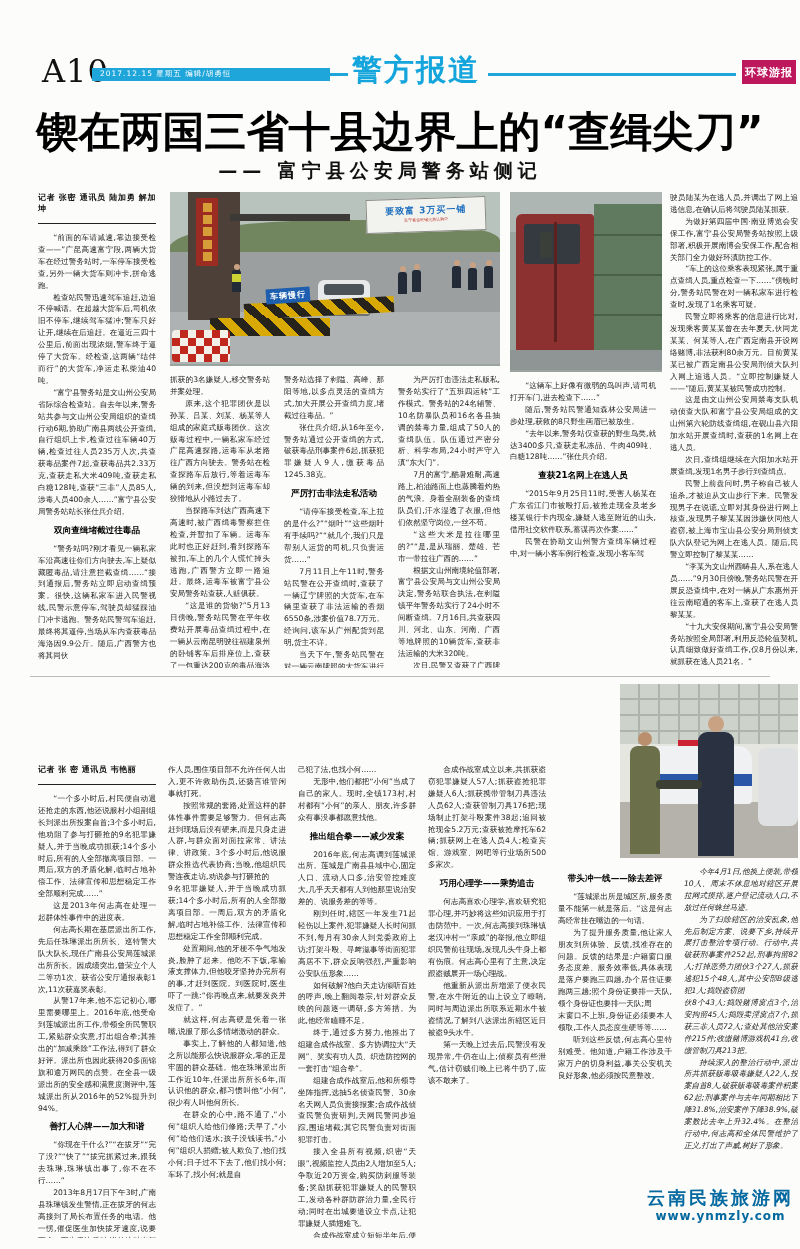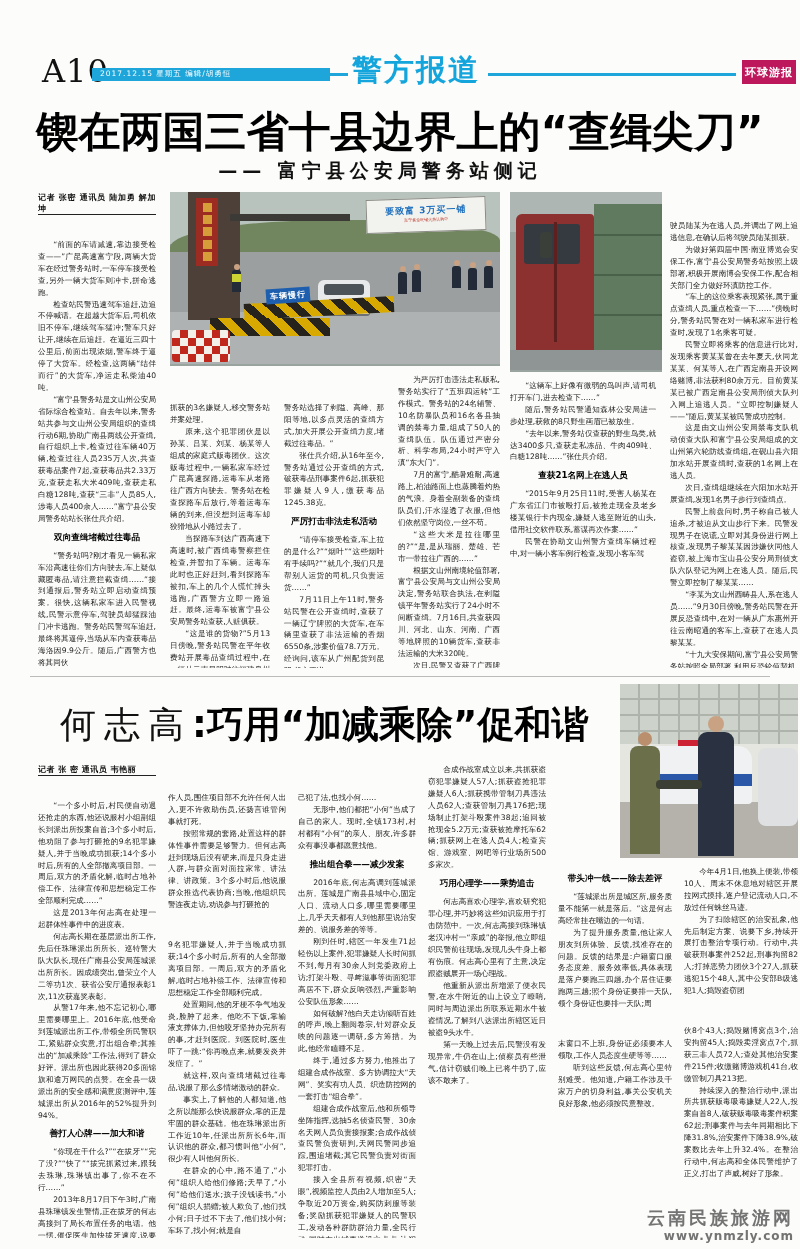--- a/index.html
+++ b/index.html
@@ -17,24 +17,24 @@
   .masthead{position:absolute;left:742px;top:8px;width:54px;height:24px;background:#be185d;color:#fff;
             font-size:11px;font-weight:900;display:flex;align-items:center;justify-content:center;letter-spacing:1px;}
   
   .a1-headline{position:absolute;left:0;top:104px;width:800px;text-align:center;
                font-size:42px;font-weight:900;color:#000;letter-spacing:0px;white-space:nowrap;}
   .a1-subheadline{position:absolute;left:0;top:158px;width:760px;text-align:center;
                   font-size:19px;font-weight:600;color:#111;letter-spacing:5px;}
   
   .col{position:absolute;overflow:hidden;text-align:justify;}
   .para{margin:0;font-size:7.6px;line-height:11.9px;text-indent:2em;color:#222;}
-  .para.cont{text-indent:0;margin-top:28px;}
+  .para.cont{text-indent:0;}
   .col-subhead{font-size:8.6px;font-weight:900;text-align:center;margin:7px 0 6px 0;color:#000;}
   .byline{font-size:8px;font-weight:900;color:#111;border-bottom:1.6px solid #222;
-          padding-bottom:0;margin-bottom:24px;letter-spacing:.5px;}
+          padding-bottom:9px;margin-bottom:8px;letter-spacing:.5px;}
   
   .photo{position:absolute;overflow:hidden;background:#9aa49f;}
   .ph1-sky{position:absolute;left:0;top:0;width:100%;height:52px;background:#b9c3bd;}
   .ph1-hill{position:absolute;left:0;top:28px;width:100%;height:34px;background:#71855f;border-radius:50% 40% 0 0/80% 60% 0 0;}
   .ph1-road{position:absolute;left:0;top:60px;width:100%;height:112px;background:#9b9fa0;}
   .ph1-road-wet{position:absolute;left:0;top:120px;width:100%;height:52px;background:#aeb2b2;}
   .ph1-pillar{position:absolute;left:18px;top:0;width:52px;height:128px;background:#4d4038;}
   .ph1-banner{position:absolute;left:26px;top:6px;width:22px;height:62px;background:#9c2b22;display:flex;flex-direction:column;align-items:center;justify-content:space-around;padding:3px 0;}
   .ph1-banner i{display:block;width:9px;height:9px;background:#e0b23c;opacity:.85;}
   .ph1-gantry{position:absolute;left:60px;top:22px;width:120px;height:7px;background:#3c3a36;}
@@ -75,21 +75,21 @@
   .ph3-man::before{content:"";position:absolute;left:8px;top:-14px;width:14px;height:14px;border-radius:50%;background:#b98f6e;}
   .ph3-cop{position:absolute;left:78px;top:48px;width:36px;height:124px;background:#2a3242;border-radius:9px 9px 0 0;}
   .ph3-cop::before{content:"";position:absolute;left:10px;top:-16px;width:16px;height:16px;border-radius:50%;background:#c9a183;}
   .ph3-arm{position:absolute;left:36px;top:96px;width:46px;height:9px;background:#3b3f34;border-radius:4px;}
   
   .divider{position:absolute;left:30px;top:676px;width:740px;height:1px;background:#bbb;}
   .a2-headline{position:absolute;left:60px;top:700px;width:560px;white-space:nowrap;}
   .a2-prefix{font-size:36px;font-weight:400;letter-spacing:8px;color:#111;font-family:"DejaVu Serif","Liberation Serif",serif;}
   .a2-main{font-size:37px;font-weight:900;color:#000;letter-spacing:0;}
   
-  .watermark{position:absolute;right:6px;bottom:4px;text-align:right;color:#737373;font-weight:900;line-height:1.3;
+  .watermark{position:absolute;right:6px;bottom:24px;text-align:center;color:#0369a1;font-weight:900;line-height:1.3;
              text-shadow:0 0 1px #efefec;}
   .wm1{font-size:18px;letter-spacing:3px;}
   .wm2{font-size:12px;letter-spacing:1px;}
 </style>
 </head>
 <body>
 
 <div class="page">
 
   <div class="hdr">
@@ -208,23 +208,20 @@
         <p class="para">这是由文山州公安局禁毒支队机动侦查大队和富宁县公安局组成的文山州第六轮防线查缉组,在砚山县六阳加水站开展查缉时,查获的1名网上在逃人员。</p>
         <p class="para">次日,查缉组继续在六阳加水站开展查缉,发现1名男子步行到查缉点。</p>
         <p class="para">民警上前盘问时,男子称自己被人追杀,才被迫从文山步行下来。民警发现男子在说谎,立即对其身份进行网上核查,发现男子黎某某因涉嫌伙同他人盗窃,被上海市宝山县公安分局刑侦支队六队登记为网上在逃人员。随后,民警立即控制了黎某某……</p>
         <p class="para">“李某为文山州西畴县人,系在逃人员……”9月30日傍晚,警务站民警在开展反恐查缉中,在对一辆从广东惠州开往云南昭通的客车上,查获了在逃人员黎某某。</p>
         <p class="para">“十九大安保期间,富宁县公安局警务站按照全局部署,利用反恐轮值契机,认真细致做好查缉工作,仅8月份以来,就抓获在逃人员21名。”</p>
       </div>
   </div>
 
   <div class="divider"></div>
 
-  <div class="a2-headline">
-    <span class="a2-prefix">何志高</span><span class="a2-main">:巧用“加减乘除”促和谐</span>
-  </div>
 
   <div class="photo" style="left:620px;top:684px;width:178px;height:174px;">
     <div class="ph3-bld"></div>
     <div class="ph3-wall"></div>
     <div class="ph3-ground"></div>
     <div class="ph3-pcar">
       <div class="lightbar"></div>
       <div class="stripe"></div>
     </div>
     <div class="ph3-wcar"></div>
@@ -244,31 +241,31 @@
         <p class="para">“你现在干什么?”“在拔牙”“完了没?”“快了”“拔完抓紧过来,跟我去珠琳,珠琳镇出事了,你不在不行……”</p>
         <p class="para">2013年8月17日下午3时,广南县珠琳镇发生警情,正在拔牙的何志高接到了局长布置任务的电话。他一愣,催促医生加快拔牙速度,说要下乡。医生坚决反对,说他这种出问题的牙齿,拔后至少要打3天消炎针,否则容易引起感染。他哪里听得进去,胡乱往嘴里塞了一团纸后便赶往珠琳。</p>
       </div>
   </div>
   <div class="col" style="left:168px;top:764px;width:118px;height:474px;">
     <div>
         <p class="para cont">作人员,围住项目部不允许任何人出入,更不许救助伤员,还扬言谁管闲事就打死。</p>
         <p class="para">按照常规的套路,处置这样的群体性事件需要足够警力。但何志高赶到现场后没有硬来,而是只身走进人群,与群众面对面拉家常、讲法律、讲政策。3个多小时后,他说服群众推选代表协商;当晚,他组织民警连夜走访,劝说参与打砸抢的</p>
         <p class="para cont">9名犯罪嫌疑人,并于当晚成功抓获;14个多小时后,所有的人全部撤离项目部。一周后,双方的矛盾化解,临时占地补偿工作、法律宣传和思想稳定工作全部顺利完成。</p>
         <p class="para">处置期间,他的牙梗不争气地发炎,脸肿了起来。他吃不下饭,靠输液支撑体力,但他咬牙坚持办完所有的事,才赶到医院。到医院时,医生吓了一跳:“你再晚点来,就要发炎并发症了。”</p>
-        <p class="para">就这样,双向查缉堵截过往毒品,说服了那么多情绪激动的群众。</p>
+        <p class="para">就这样,何志高硬是凭着一张嘴,说服了那么多情绪激动的群众。</p>
         <p class="para">事实上,了解他的人都知道,他之所以能那么快说服群众,靠的正是牢固的群众基础。他在珠琳派出所工作近10年,任派出所所长6年,而认识他的群众,都习惯叫他“小何”,很少有人叫他何所长。</p>
         <p class="para">在群众的心中,路不通了,“小何”组织人给他们修路;天旱了,“小何”给他们送水;孩子没钱读书,“小何”组织人捐赠;被人欺负了,他们找小何;日子过不下去了,他们找小何;车坏了,找小何;就是自</p>
       </div>
   </div>
   <div class="col" style="left:298px;top:764px;width:118px;height:474px;">
     <div>
         <p class="para cont">己犯了法,也找小何……</p>
         <p class="para">无形中,他们都把“小何”当成了自己的家人。现时,全镇173村,村村都有“小何”的亲人、朋友,许多群众有事没事都愿意找他。</p>
         <div class="col-subhead">推出组合拳——减少发案</div>
-        <p class="para">2016年底,何志高调到莲城派出所。莲城是广南县县域中心,固定人口、流动人口多,哪里需要哪里上,几乎天天都有人到他那里说治安差的、说服务差的等等。</p>
+        <p class="para">2016年底,何志高调到莲城派出所。莲城是广南县县域中心,固定人口、流动人口多,治安管控难度大,几乎天天都有人到他那里说治安差的、说服务差的等等。</p>
         <p class="para">刚到任时,辖区一年发生71起轻伤以上案件,犯罪嫌疑人长时间抓不到,每月有30余人到党委政府上访;打架斗殴、寻衅滋事等街面犯罪高居不下,群众反响强烈,严重影响公安队伍形象……</p>
         <p class="para">如何破解?他白天走访倾听百姓的呼声,晚上翻阅卷宗,针对群众反映的问题逐一调研,多方筹措。为此,他经常瞌睡不足。</p>
         <p class="para">终于,通过多方努力,他推出了组建合成作战室、多方协调拉大“天网”、奖实有功人员、织造防控网的一套打击“组合拳”。</p>
         <p class="para">组建合成作战室后,他和所领导坐阵指挥,选抽5名侦查民警、30余名天网人员负责接报案;合成作战侦查民警负责研判,天网民警同步追踪,围追堵截;其它民警负责对街面犯罪打击。</p>
         <p class="para">接入全县所有视频,织密“天眼”,视频监控人员由2人增加至5人;争取近20万资金,购买防刺服等装备;奖励抓获犯罪嫌疑人的民警职工,发动各种群防群治力量,全民行动;同时在出城要道设立卡点,让犯罪嫌疑人插翅难飞。</p>
         <p class="para">合成作战室成立短短半年后,便凸显出强大威力,让犯罪嫌疑人闻风丧胆。一些不法之徒正在偷电瓶、摩托车或者翻撬入室盗窃时,便被民警抓获;一些盗贼偷了东西,还没捂热便被民警抓获。</p>
       </div>
   </div>
   <div class="col" style="left:428px;top:764px;width:118px;height:474px;">
     <div>
@@ -281,21 +278,21 @@
   </div>
   <div class="col" style="left:558px;top:866px;width:114px;height:372px;">
     <div>
         <div class="col-subhead">带头冲一线——除去差评</div>
         <p class="para">“莲城派出所是城区所,服务质量不能第一就是落后。”这是何志高经常挂在嘴边的一句话。</p>
         <p class="para">为了提升服务质量,他让家人朋友到所体验、反馈,找准存在的问题。反馈的结果是:户籍窗口服务态度差、服务效率低,具体表现是落户要跑三四趟,办个居住证要跑两三趟;照个身份证要排一天队,领个身份证也要排一天队;周</p>
         <p class="para cont">末窗口不上班,身份证必须要本人领取,工作人员态度生硬等等……</p>
         <p class="para">听到这些反馈,何志高心里特别难受。他知道,户籍工作涉及千家万户的切身利益,事关公安机关良好形象,他必须按民意整改。</p>
       </div>
   </div>
-  <div class="col" style="left:684px;top:866px;width:114px;height:372px;">
+  <div class="col" style="left:684px;top:866px;width:114px;height:372px;font-style:italic;">
     <div>
         <p class="para">今年4月1日,他换上便装,带领10人、周末不休息地对辖区开展拉网式摸排,逐户登记流动人口,不放过任何蛛丝马迹。</p>
         <p class="para">为了扫除辖区的治安乱象,他先后制定方案、说要下乡,持续开展打击整治专项行动。行动中,共破获刑事案件252起,刑事拘留82人;打掉恶势力团伙3个27人,抓获逃犯15个48人,其中公安部B级逃犯1人;捣毁盗窃团</p>
         <p class="para cont">伙8个43人;捣毁赌博窝点3个,治安拘留45人;捣毁卖淫窝点7个,抓获三非人员72人;查处其他治安案件215件;收缴赌博游戏机41台,收缴管制刀具213把。</p>
         <p class="para">持续深入的整治行动中,派出所共抓获贩毒吸毒嫌疑人22人,投案自首8人,破获贩毒吸毒案件积案62起;刑事案件与去年同期相比下降31.8%,治安案件下降38.9%,破案数比去年上升32.4%。在整治行动中,何志高和全体民警维护了正义,打出了声威,树好了形象。</p>
       </div>
   </div>
 
   <div class="watermark">
     <div class="wm1">云南民族旅游网</div>

